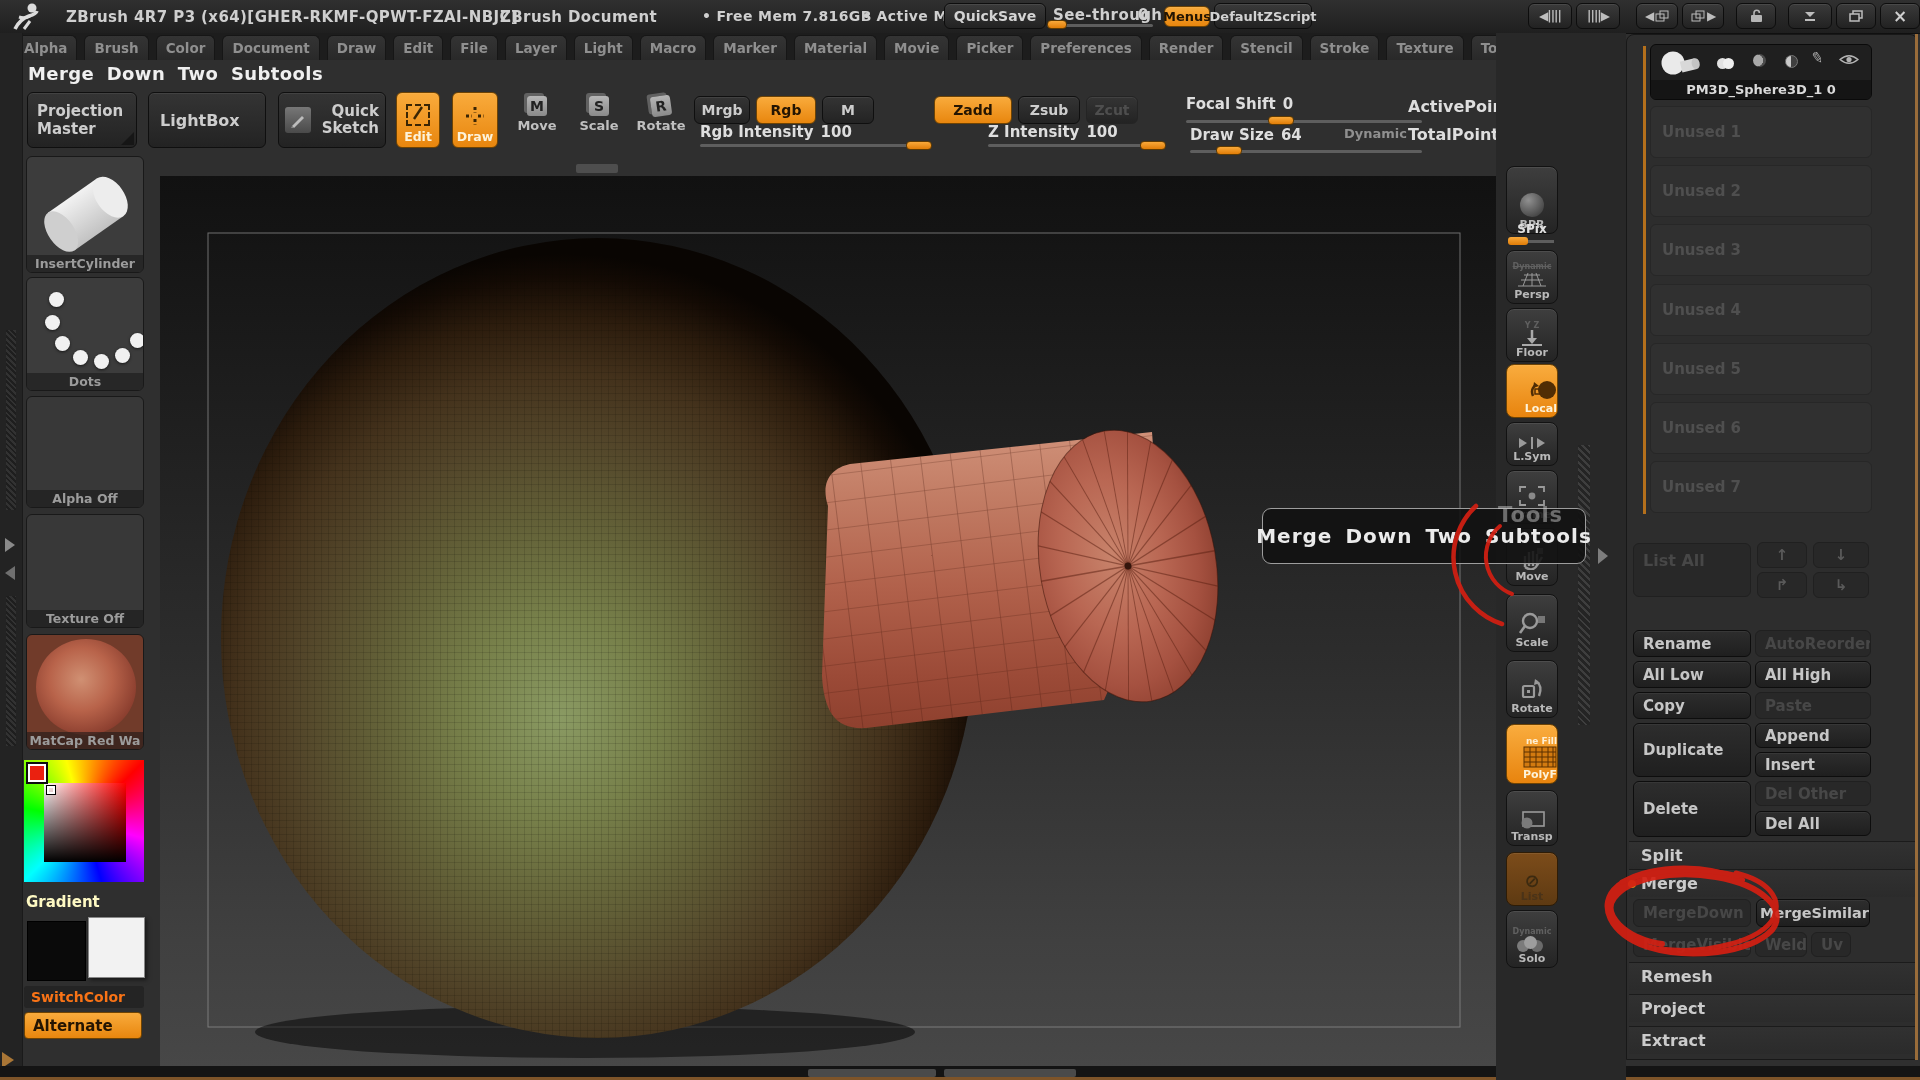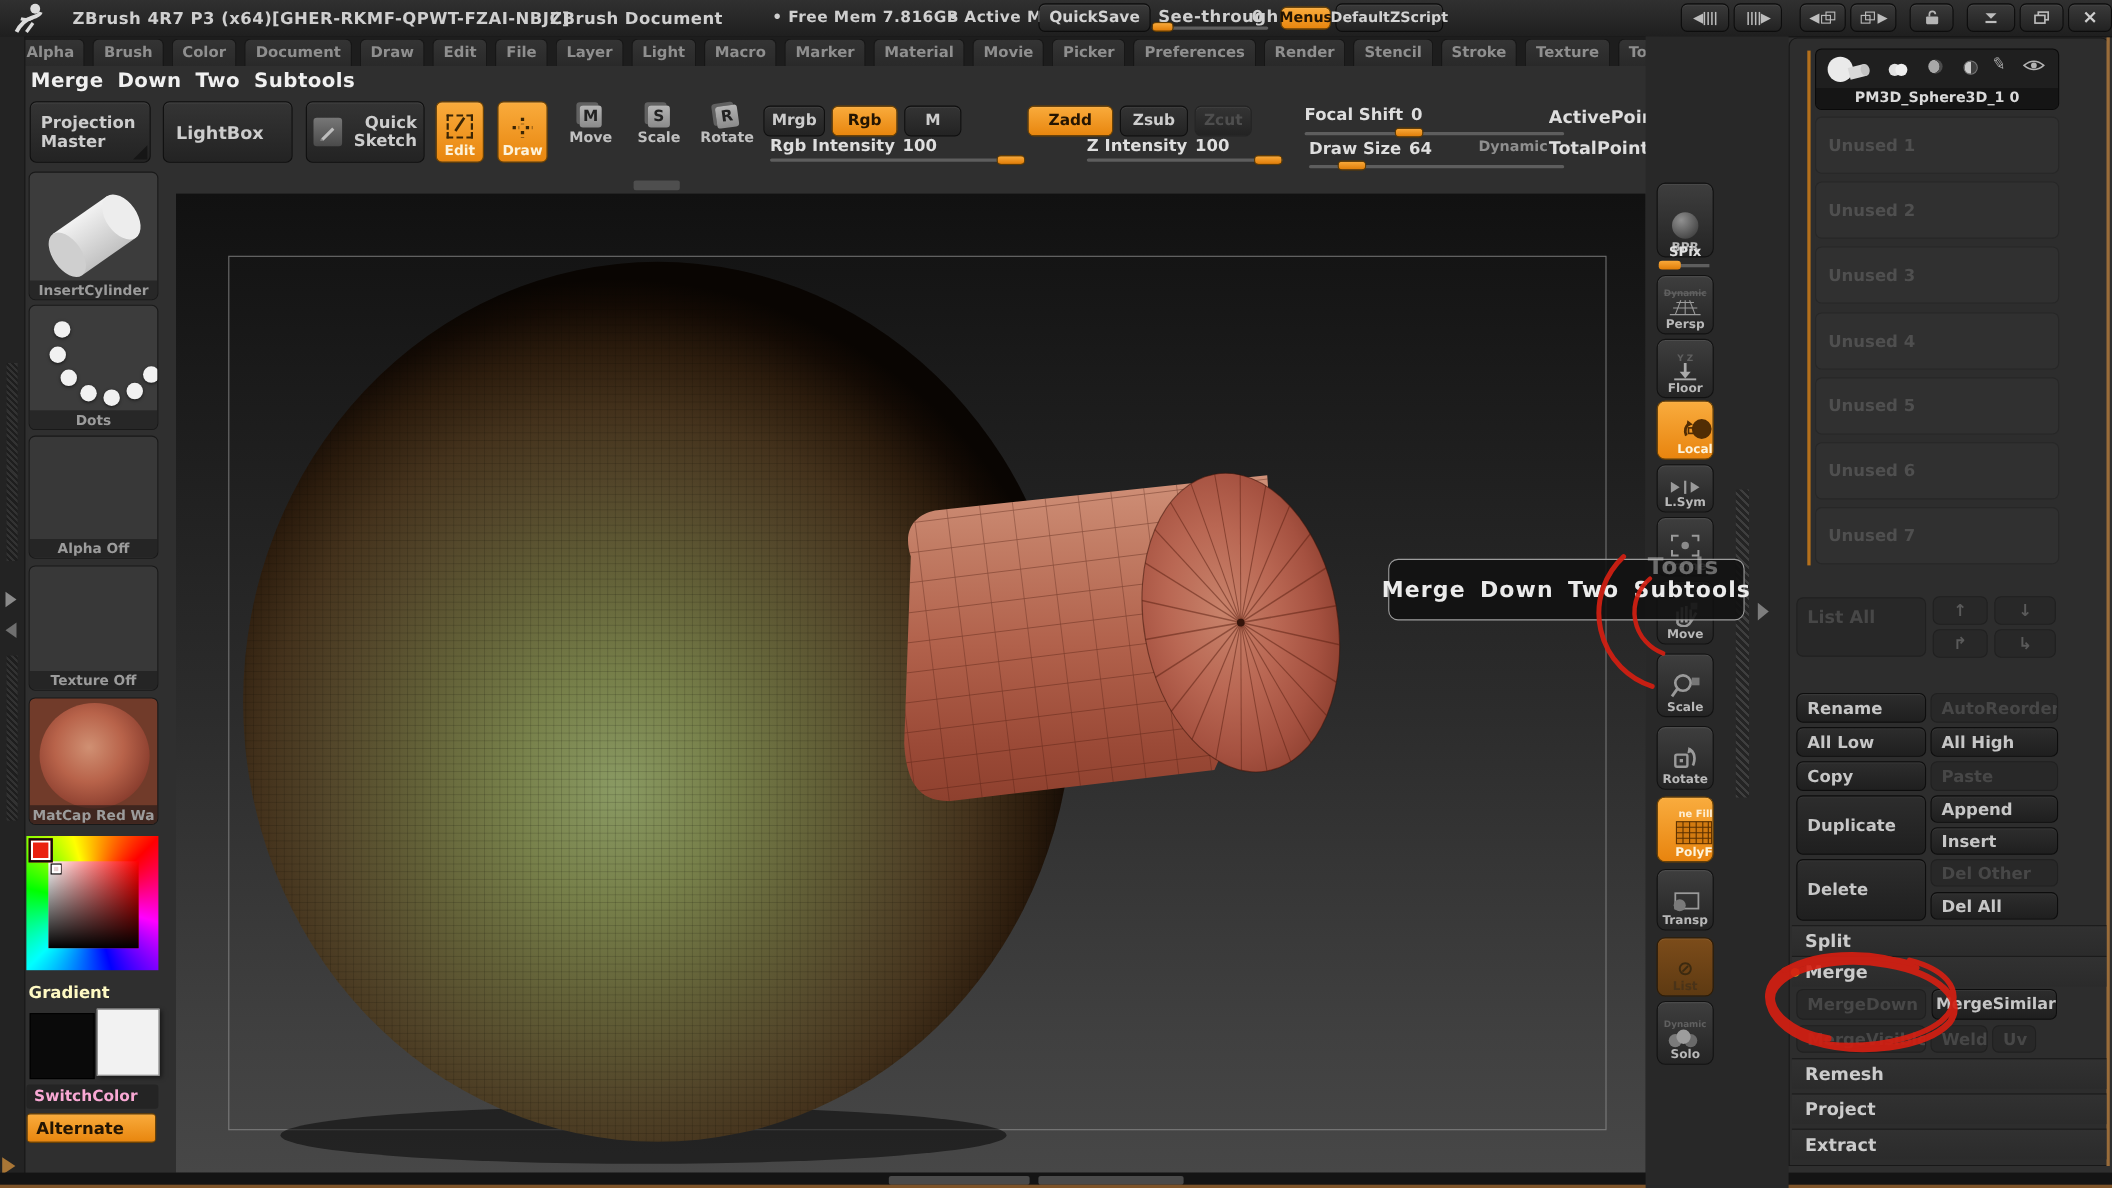--- a/index.html
+++ b/index.html
@@ -304,21 +304,21 @@
   </div>
 
   <div class="abs" style="left:24px;top:760px;width:120px;height:122px;background:conic-gradient(from 45deg,#ff0000,#ff00ff 17%,#0000ff 33%,#00ffff 50%,#00ff00 66%,#ffff00 83%,#ff0000);">
     <div class="abs" style="left:20px;top:23px;width:82px;height:79px;background:linear-gradient(to bottom,rgba(0,0,0,0),#000),linear-gradient(to right,#fff,#f00);"></div>
     <div class="abs" style="left:23px;top:26px;width:8px;height:8px;border:2px solid #fff;box-shadow:0 0 0 1px #000;box-sizing:border-box;"></div>
     <div class="abs" style="left:2px;top:2px;width:22px;height:22px;background:#ea2110;border:2px solid #0d0d0d;box-shadow:inset 0 0 0 2px #fff;box-sizing:border-box;"></div>
   </div>
   <div class="abs" style="left:26px;top:893px;font-size:15px;font-weight:bold;color:#fef9c3;">Gradient</div>
   <div class="abs" style="left:27px;top:921px;width:57px;height:58px;background:#0a0a0a;border:1px solid #000;"></div>
   <div class="abs" style="left:88px;top:917px;width:55px;height:59px;background:#f2f2f2;border:1px solid #888;box-shadow:2px 2px 4px rgba(0,0,0,.5);"></div>
-  <div class="abs" style="left:24px;top:986px;width:120px;height:22px;background:#242424;border-radius:3px;color:#f9a8d4;font-size:14px;font-weight:bold;line-height:22px;padding-left:7px;box-sizing:border-box;">SwitchColor</div>
+  <div class="abs" style="left:24px;top:986px;width:120px;height:22px;background:#242424;border-radius:3px;color:#f97316;font-size:14px;font-weight:bold;line-height:22px;padding-left:7px;box-sizing:border-box;">SwitchColor</div>
   <div class="abs orange" style="left:24px;top:1012px;width:118px;height:27px;border-radius:4px;font-size:15px;font-weight:bold;line-height:27px;padding-left:8px;box-sizing:border-box;border:1px solid #6e4303;">Alternate</div>
 
   <div class="canvas">
     <svg width="1336" height="890" viewBox="0 0 1336 890">
       <defs>
         <radialGradient id="sphg" cx="45%" cy="60%" r="58%">
           <stop offset="0%" stop-color="#8a9a63"></stop>
             <stop offset="22%" stop-color="#77804a"></stop>
           <stop offset="42%" stop-color="#636138"></stop>
             <stop offset="60%" stop-color="#53462a"></stop>

